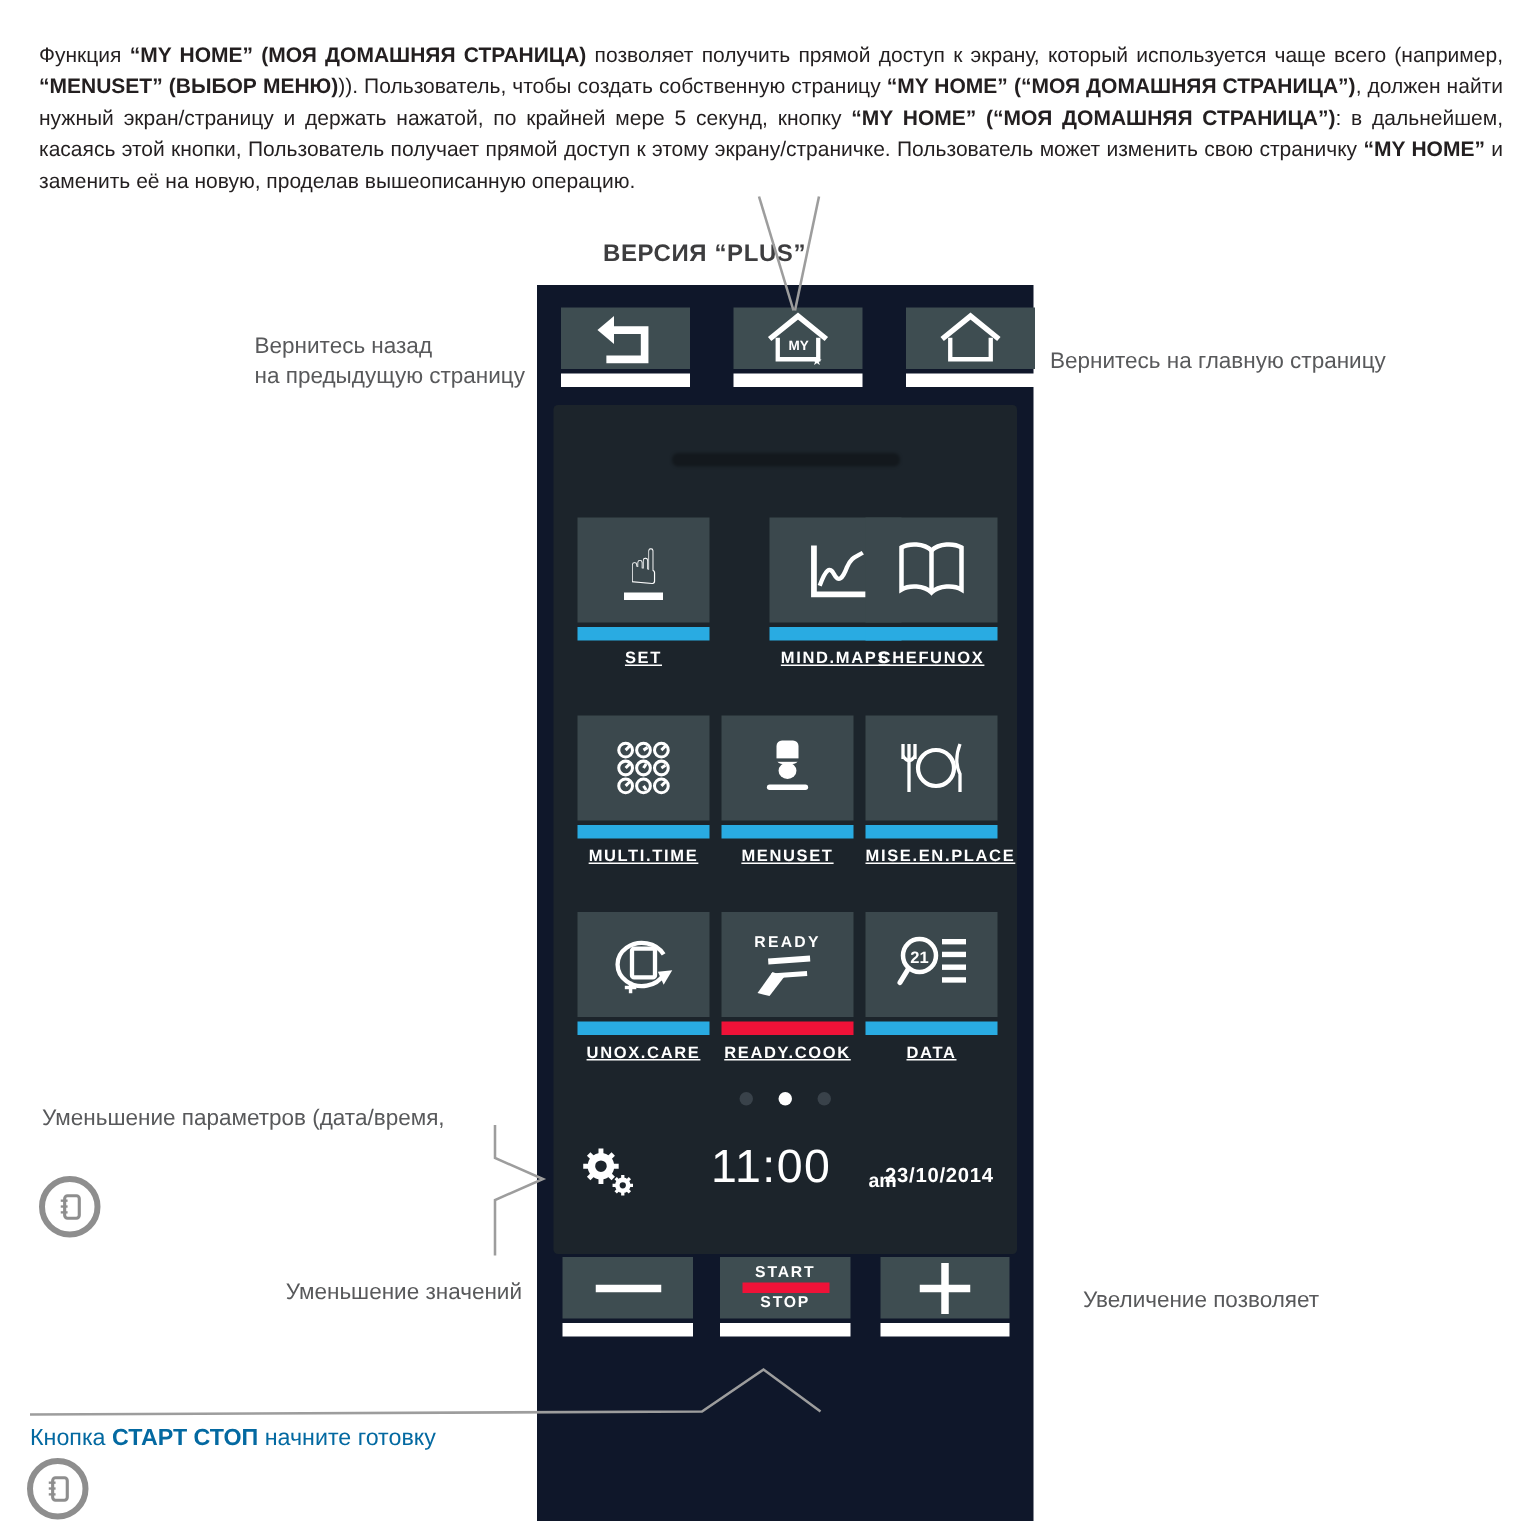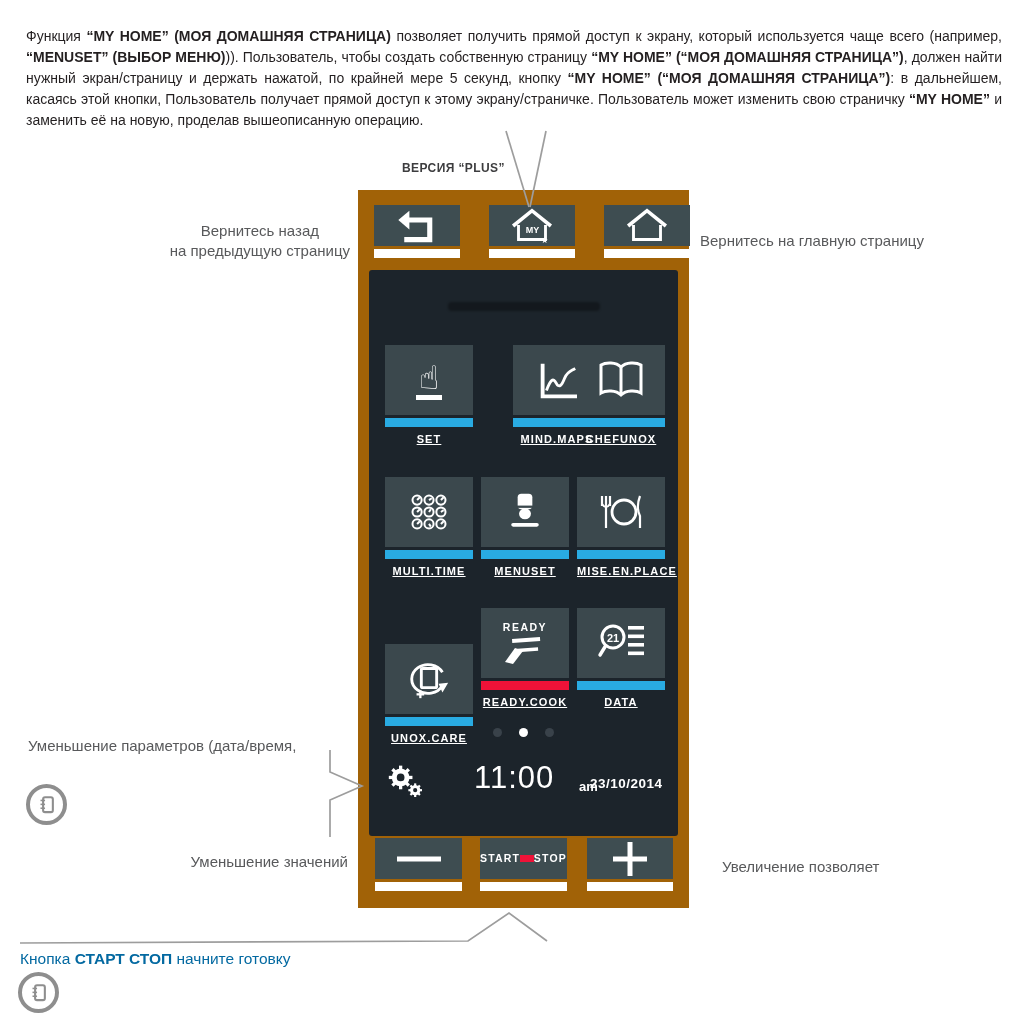--- a/index.html
+++ b/index.html
@@ -7,29 +7,29 @@
        font-family:"Liberation Sans","DejaVu Sans",sans-serif;overflow:hidden;}
   .b{font-weight:700;}
 
   
   .intro{position:absolute;left:26px;top:12px;width:976px;font-size:14px;
          line-height:21px;color:#231f20;text-align:justify;}
 
   
   .lines{position:absolute;left:0;top:0;width:1024px;height:1024px;pointer-events:none;z-index:5;}
 
-  .version{position:absolute;left:362px;top:161px;font-size:12px;font-weight:700;
+  .version{position:absolute;left:362px;top:161px;font-size:16px;font-weight:700;
            color:#3d3d3f;letter-spacing:.4px;padding-left:40px;}
 
   .co{position:absolute;font-size:15px;color:#58595b;line-height:20px;}
-  .co.right-al{text-align:center;}
+  .co.right-al{text-align:left;}
 
   
-  .panel{position:absolute;left:358px;top:190px;width:331px;height:718px;
-         background:#a16207;z-index:2;}
+  .panel{position:absolute;left:358px;top:190px;width:331px;height:824px;
+         background:#0f172a;z-index:2;}
   .screen{position:absolute;left:11px;top:80px;width:309px;height:566px;
           background:#1c242b;border-radius:3px;}
   .ghost{position:absolute;left:90px;top:112px;width:152px;height:9px;border-radius:4px;
          background:rgba(0,0,0,.32);filter:blur(1px);}
 
   .nav-btn,.bot-btn{position:absolute;width:86px;cursor:pointer;}
   .btn-face{height:41px;background:#3e4d51;display:flex;align-items:center;justify-content:center;}
   .bar-w{height:9px;background:#fff;margin-top:3px;}
 
   .tile{position:absolute;width:88px;cursor:pointer;}
@@ -43,21 +43,21 @@
   .dot{width:9px;height:9px;border-radius:50%;background:#39424a;}
   .dot.active{background:#fff;}
 
   .time{position:absolute;left:116px;top:570px;font-size:31px;font-weight:500;
         letter-spacing:1px;color:#fff;}
   .ampm{position:absolute;left:197px;top:589px;font-size:13px;font-weight:700;color:#fff;margin-left:24px;}
   .date{position:absolute;left:232px;top:586px;font-size:13.5px;font-weight:700;
         letter-spacing:.5px;color:#fff;}
   .gear-wrap{position:absolute;left:27px;top:572px;cursor:pointer;}
 
-  .startstop{display:flex;flex-direction:row;align-items:center;justify-content:center;
+  .startstop{display:flex;flex-direction:column;align-items:center;justify-content:center;
              color:#fff;font-size:10.5px;font-weight:700;letter-spacing:1.2px;line-height:11px;}
   .red-bar{width:58px;height:7px;background:#ef1238;margin:1px 0;}
 
   .hand-glyph{color:#fff;font-size:33px;line-height:33px;
               font-family:"DejaVu Sans",sans-serif;text-align:center;}
   .hand-base{width:26px;height:5px;background:#fff;margin:1px auto 0;}
 
   .badge{position:absolute;width:33px;height:33px;border:4px solid #8e8e8e;border-radius:50%;
          display:flex;align-items:center;justify-content:center;background:#fff;}
 
@@ -235,21 +235,21 @@
             <line x1="9" y1="17" x2="9" y2="38"></line>
           </g>
         <circle cx="27" cy="22" r="12" stroke-width="2.8"></circle>
         <path d="M43 6 C40 14 40 20 43 26 V38" stroke-width="2.2"></path>
       </svg>
     </div>
     <div class="bar"></div>
     <div class="t-label">MISE.EN.PLACE</div>
   </div>
 
-  <div class="tile" style="left:27px;top:418px;margin-top:36px;">
+  <div class="tile" style="left:27px;top:418px;">
     <div class="icon-box">
       <svg width="46" height="46" viewBox="0 0 48 48" stroke="#fff" fill="none">
         <rect x="16" y="13" width="16" height="20" rx="1.5" stroke-width="3"></rect>
         <path d="M38 17 A17 15 0 1 0 38 31" stroke-width="3"></path>
         <polygon points="34,29 44,28 38,38" fill="#fff" stroke="none"></polygon>
         <g stroke-width="2.4">
             <line x1="11" y1="40" x2="19" y2="40"></line>
             <line x1="15" y1="36" x2="15" y2="44"></line>
           </g>
       </svg>

